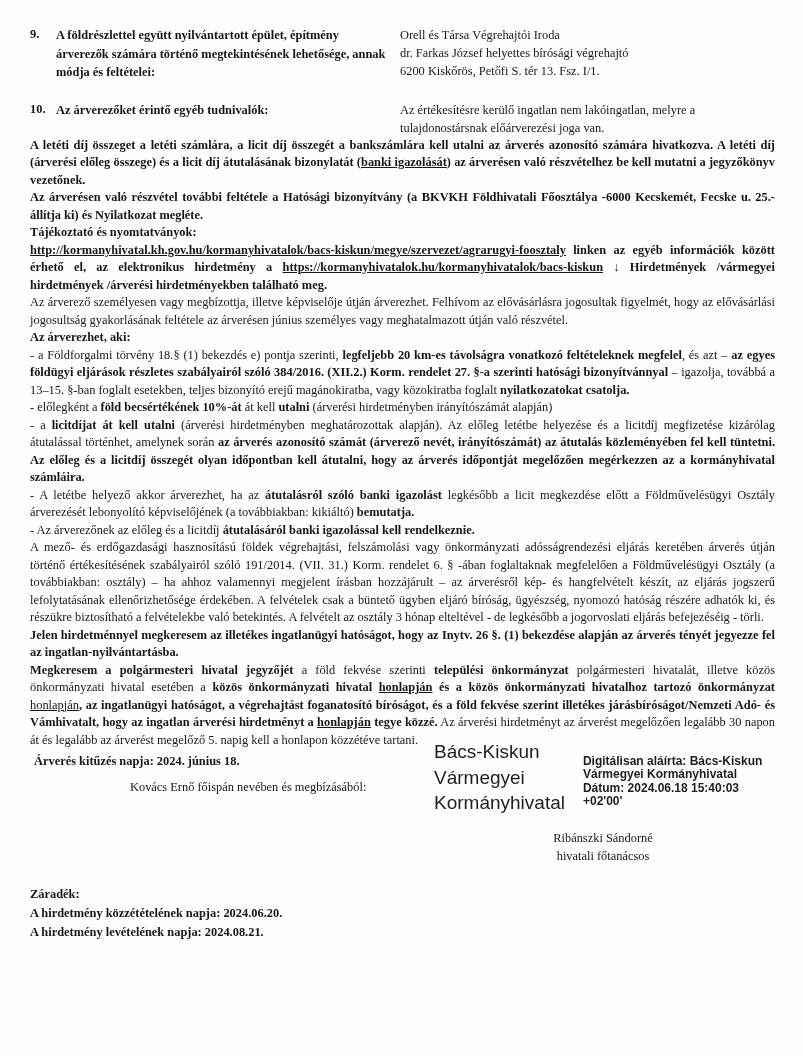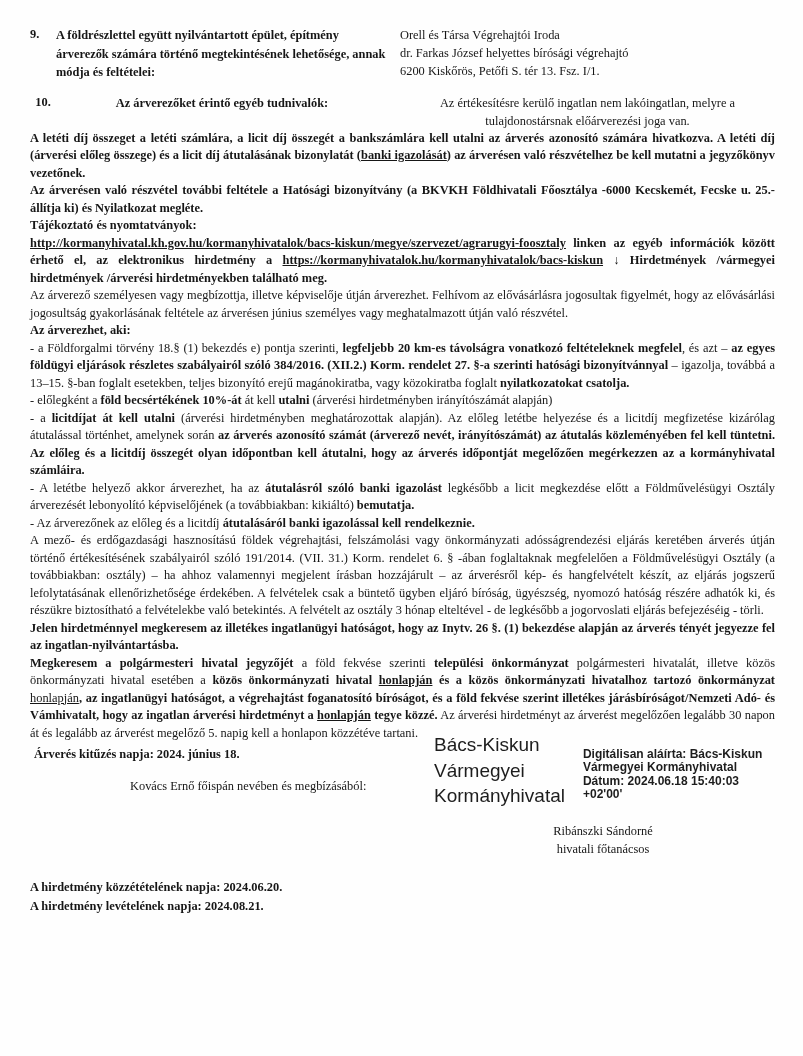--- a/index.html
+++ b/index.html
@@ -16,31 +16,31 @@
     overflow:hidden;
   }
   .b{font-weight:700;}
   .u{text-decoration:underline;}
   p.para{margin:0;text-align:justify;}
   .gap-sm{margin-top:8px;}
   .gap-md{margin-top:13px;}
   .gap-lg{margin-top:17px;}
   
   .item{display:flex;align-items:flex-start;}
-  .item + .item{margin-top:12px;text-align:center;}
+  .item + .item{margin-top:19px;}
   .item .num{flex:0 0 26px;font-weight:700;}
   .item .label{flex:0 0 332px;font-weight:700;padding-right:12px;line-height:18.5px;}
   .item .value{flex:1;white-space:pre-line;line-height:18px;}
   .heading{font-weight:700;margin:0;}
   .link{cursor:pointer;}
   .icon{font-weight:700;}
   
   .bottom-block{position:relative;height:128px;margin-top:2px;}
   .kituzes{font-weight:700;margin:4px;}
-  .on-behalf{position:absolute;left:100px;top:32px;margin:0;}
+  .on-behalf{position:absolute;left:100px;top:26px;margin:0;}
   .stamp{position:absolute;left:404px;top:-14px;display:flex;gap:18px;align-items:center;font-family:"Liberation Sans","DejaVu Sans",sans-serif;}
   .stamp-name{font-size:19px;line-height:25.5px;white-space:pre-line;color:#1d1d1d;}
   .stamp-details{font-size:12px;font-weight:700;line-height:13.5px;white-space:pre-line;padding-top:9px;width:190px;color:#1d1d1d;}
   .signer{position:absolute;left:468px;top:76px;width:210px;text-align:center;line-height:18px;}
   
   .closing{margin-top:4px;font-weight:700;line-height:19px;}
   .closing div{margin:0;}
 </style>
 </head>
 <body>
@@ -95,17 +95,18 @@
 Dátum: 2024.06.18 15:40:03
 +02'00'</div>
     </div>
     <div class="signer">
       <div>Ribánszki Sándorné</div>
       <div>hivatali főtanácsos</div>
     </div>
   </div>
 
   <div class="closing">
+    <div>Záradék:</div>
     <div>A hirdetmény közzétételének napja: 2024.06.20.</div>
     <div>A hirdetmény levételének napja: 2024.08.21.</div>
   </div>
 
 </div>
 
 </body></html>

